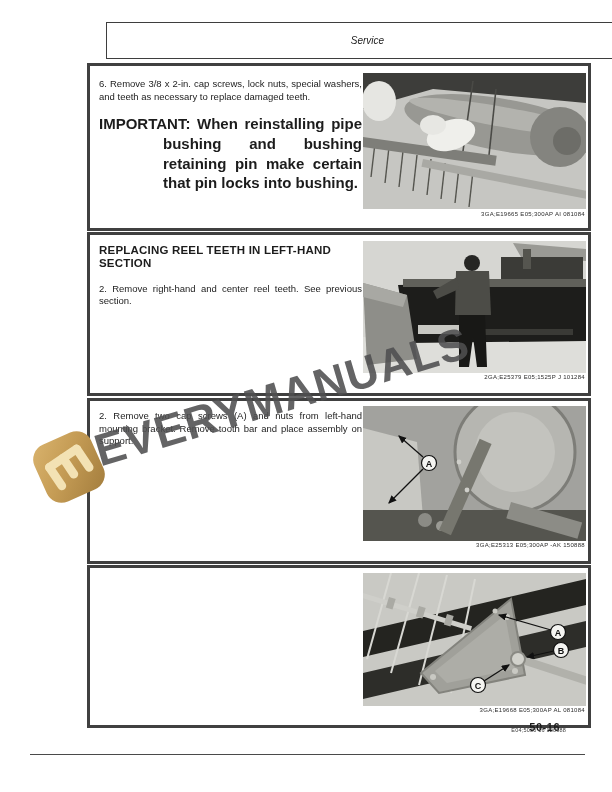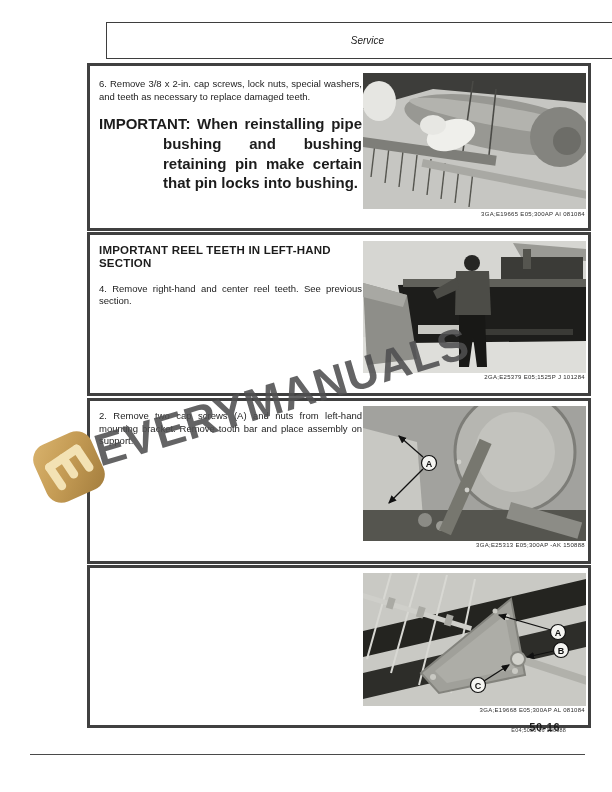--- a/index.html
+++ b/index.html
@@ -96,22 +96,22 @@
       <ellipse cx="88" cy="62" rx="25" ry="15" fill="#efefeb" transform="rotate(-18 88 62)"></ellipse>
       <ellipse cx="70" cy="52" rx="13" ry="10" fill="#e7e7e3"></ellipse>
       <ellipse cx="16" cy="28" rx="17" ry="20" fill="#e6e6e2"></ellipse>
     </svg>
   </div>
   <div class="caption cap1">3GA;E19665 E05;300AP AI 081084</div>
 </div>
 
 <div class="section sec2">
   <div class="text-col" style="top:9px;">
-    <h2 class="heading">IMPORTANT REEL TEETH IN LEFT-HAND SECTION</h2>
-    <p class="step">4. Remove right-hand and center reel teeth. See previous section.</p>
+    <h2 class="heading">REPLACING REEL TEETH IN LEFT-HAND SECTION</h2>
+    <p class="step">2. Remove right-hand and center reel teeth. See previous section.</p>
   </div>
   <div class="photo p2">
     <svg width="223" height="132" viewBox="0 0 223 132">
       <rect width="223" height="132" fill="#d6d6d2"></rect>
       <rect y="96" width="223" height="36" fill="#dededa"></rect>
       <polygon points="150,2 223,8 223,20 158,16" fill="#9a9a95"></polygon>
       <rect x="138" y="16" width="82" height="28" fill="#3b3b37"></rect>
       <rect x="160" y="8" width="8" height="20" fill="#55554f"></rect>
       <polygon points="35,44 223,40 223,100 45,102" fill="#1d1d1b"></polygon>
       <rect x="40" y="38" width="183" height="8" fill="#60605a"></rect>

